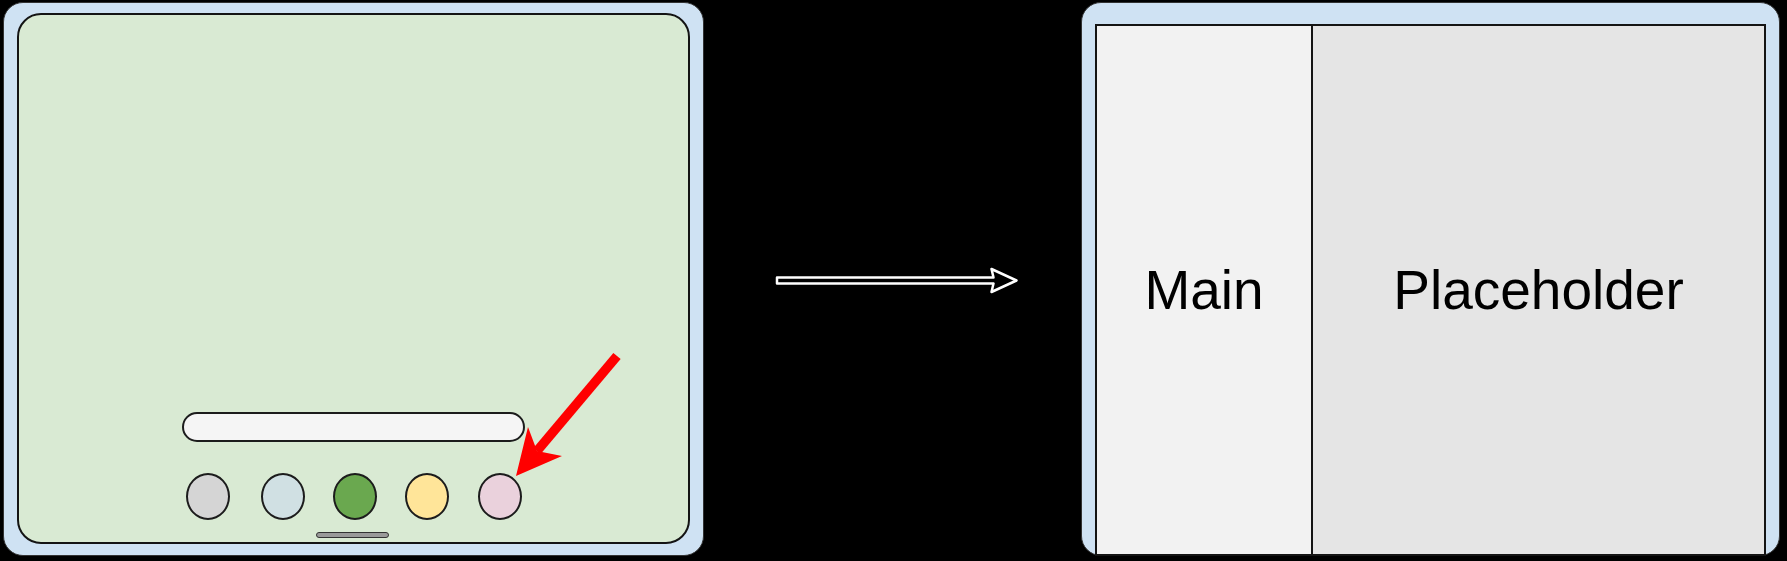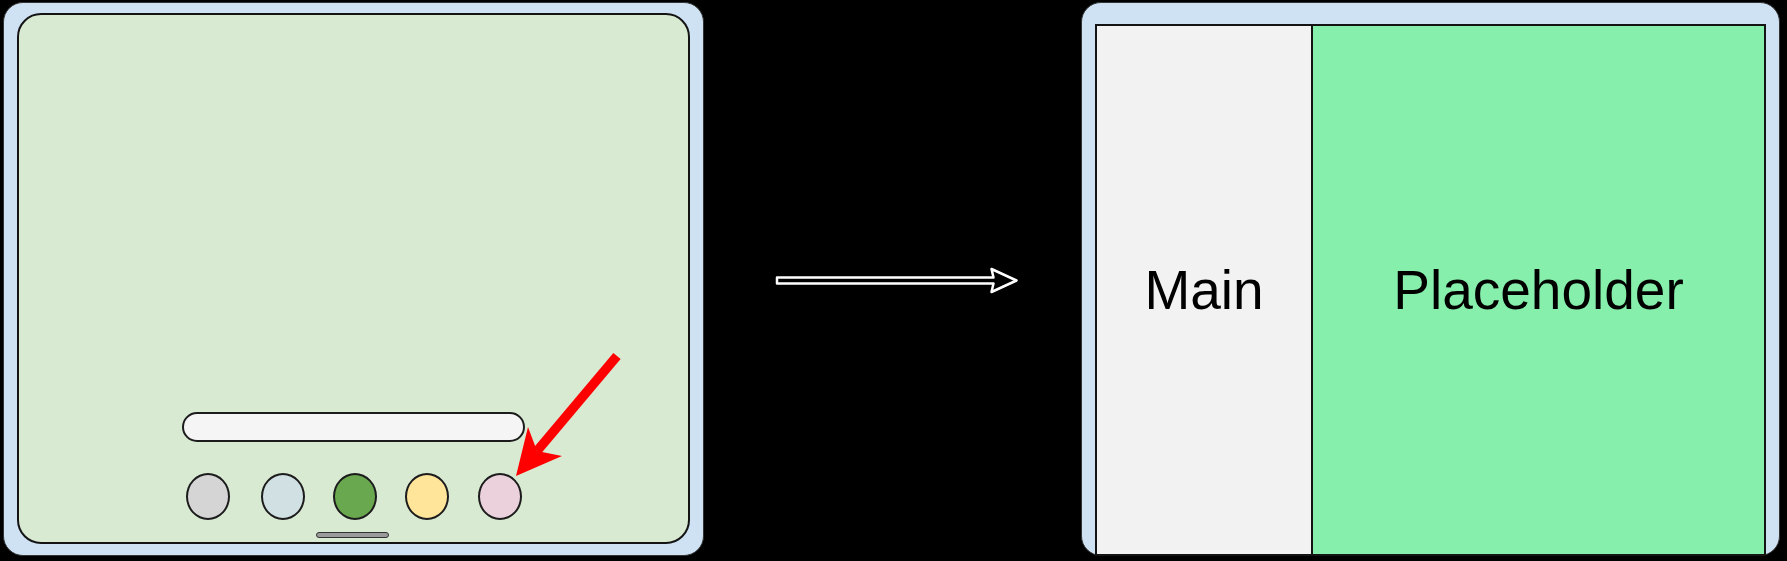--- a/index.html
+++ b/index.html
@@ -60,21 +60,21 @@
   <div class="dock-icon di-4" style="background-color: rgb(234, 209, 220);"></div>
 
   <div class="home-indicator" style="background-color: rgb(154, 154, 154);"></div>
 
   <div class="dev-frame frame-right" style="background-color: rgb(207, 226, 243);"></div>
 
   <div class="screen-right">
     <div class="pane pane-main" style="background-color: rgb(242, 242, 242);">
       <span class="pane-label">Main</span>
     </div>
-    <div class="pane pane-placeholder" style="background-color: #86efac;">
+    <div class="pane pane-placeholder" style="background-color: #e5e5e5;">
       <span class="pane-label">Placeholder</span>
     </div>
   </div>
 
   <svg class="overlay" viewBox="0 0 1787 561" xmlns="http://www.w3.org/2000/svg">
 
     <g>
       <line x1="617" y1="356" x2="537" y2="451" stroke-width="9.5" stroke="#ff0000"></line>
       <polygon points="516,476 528,427 537,451 562,456" fill="#ff0000"></polygon>
     </g>

